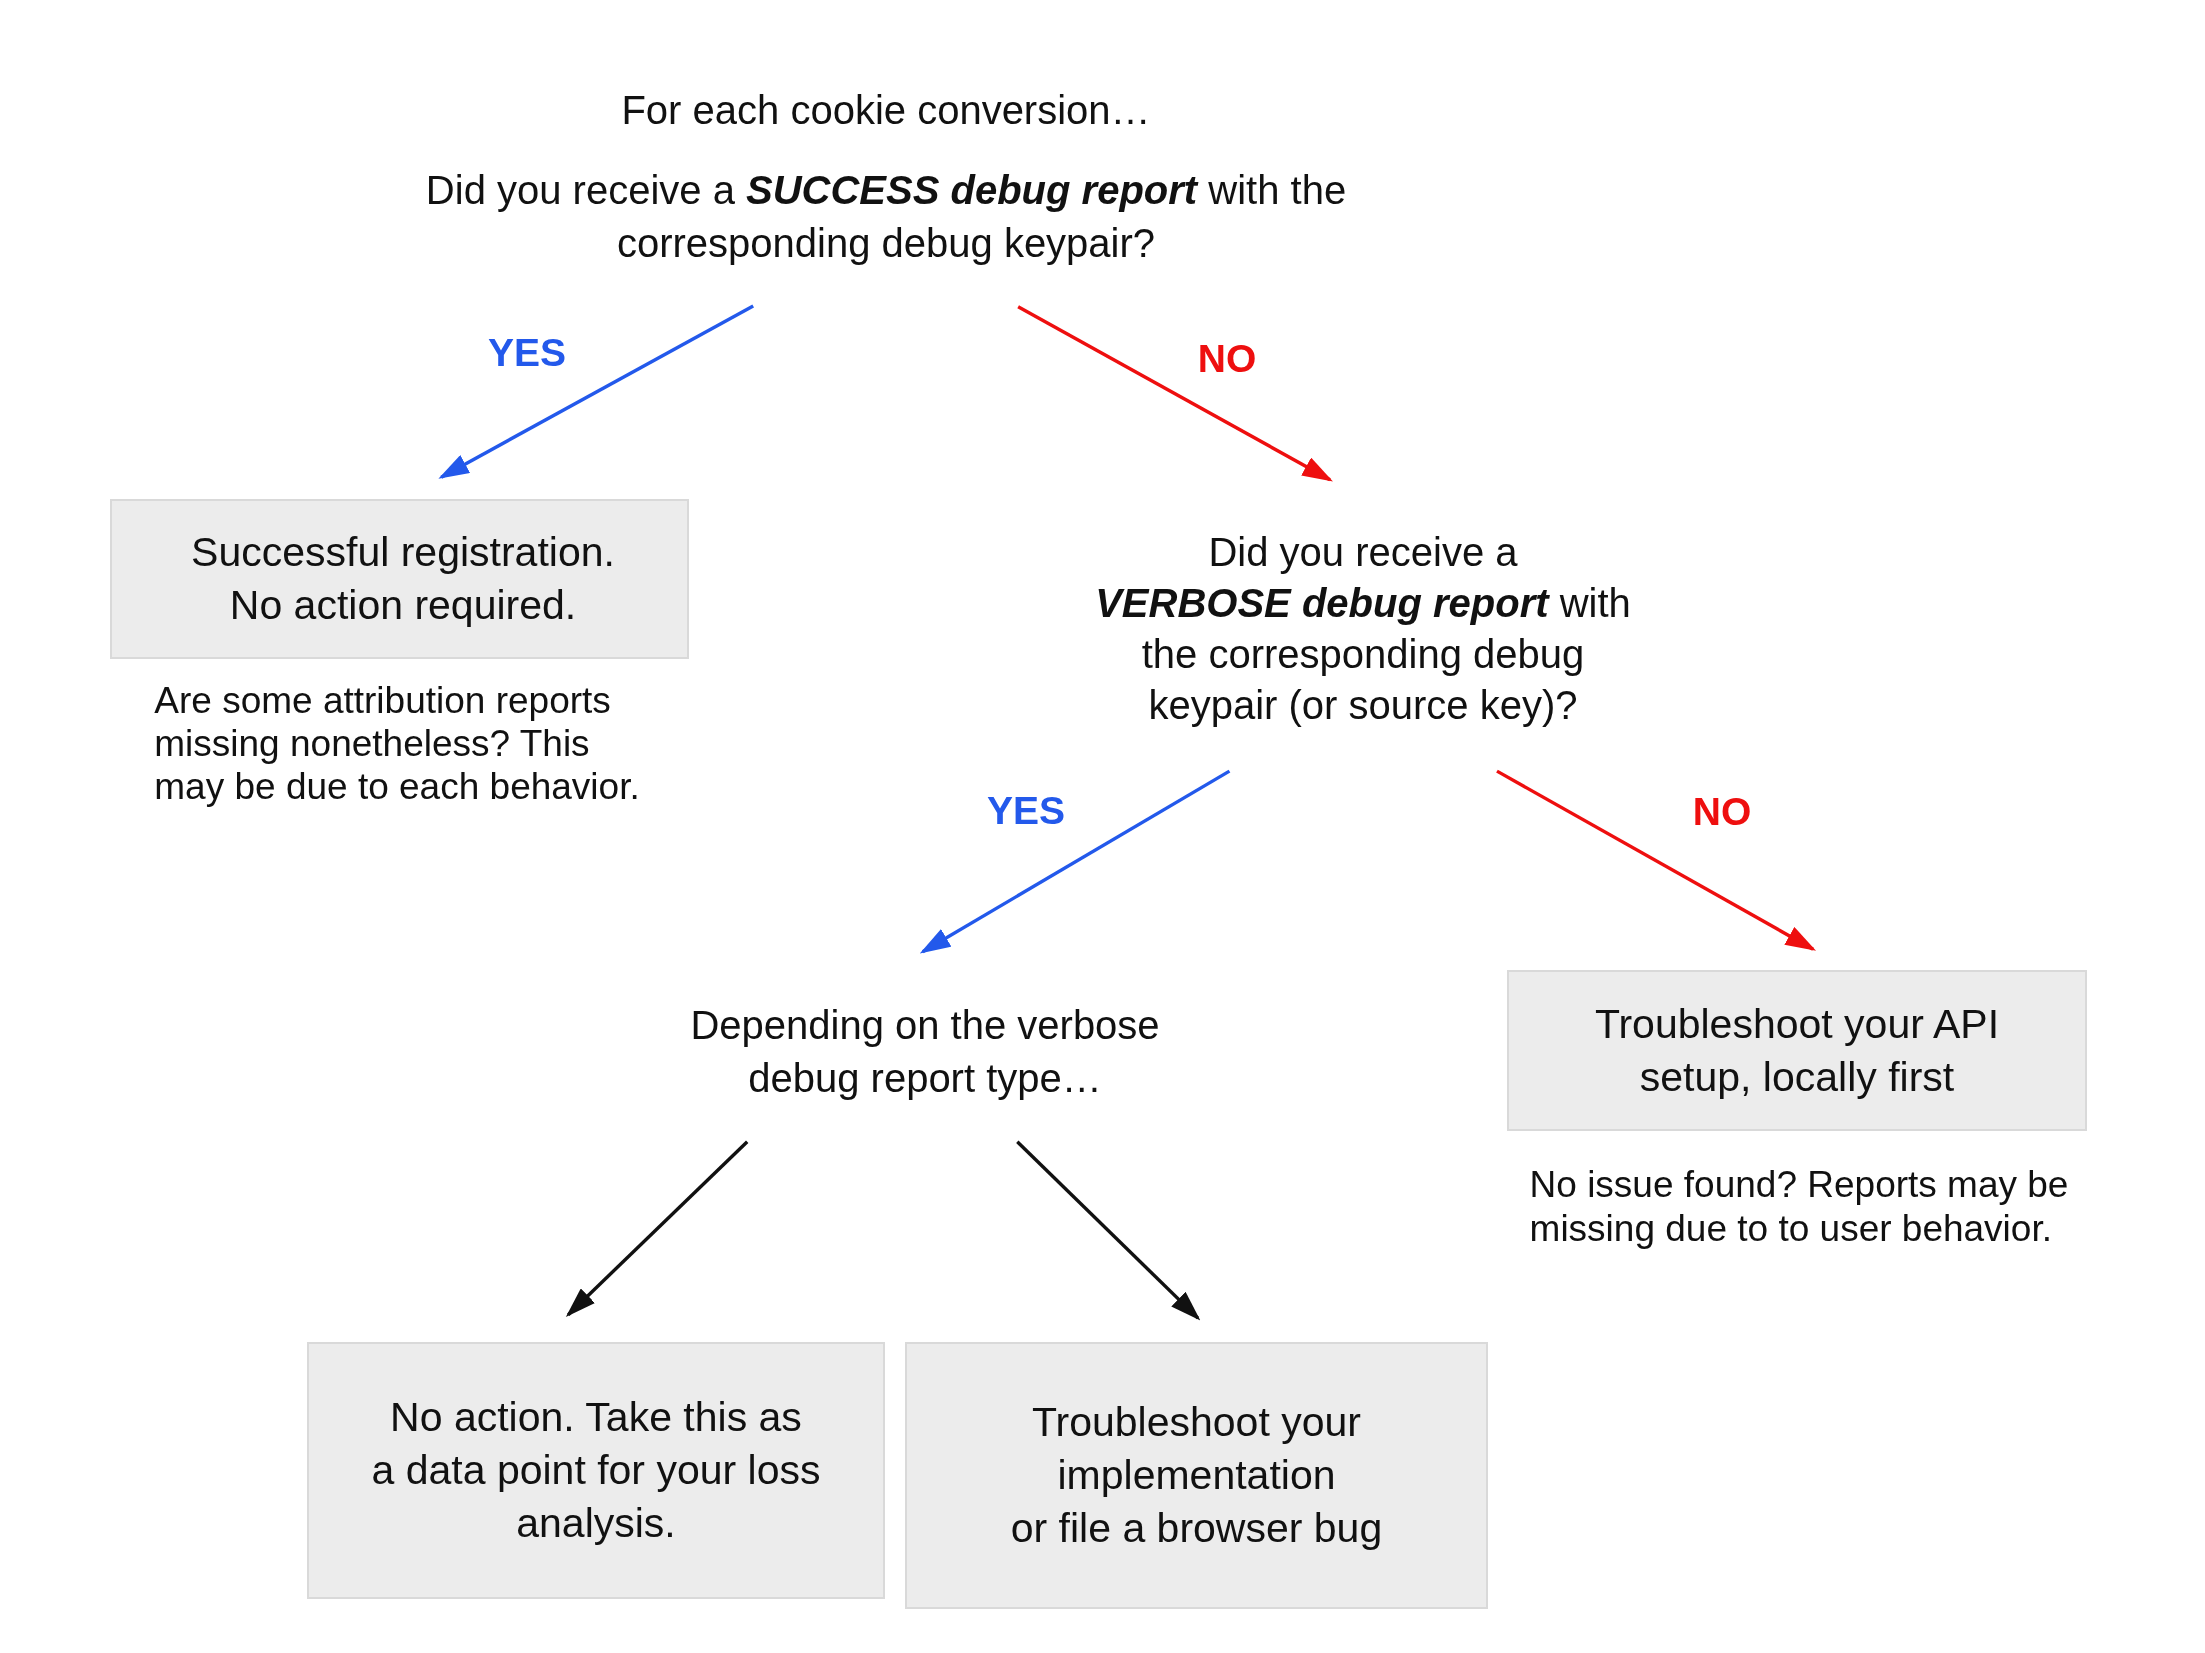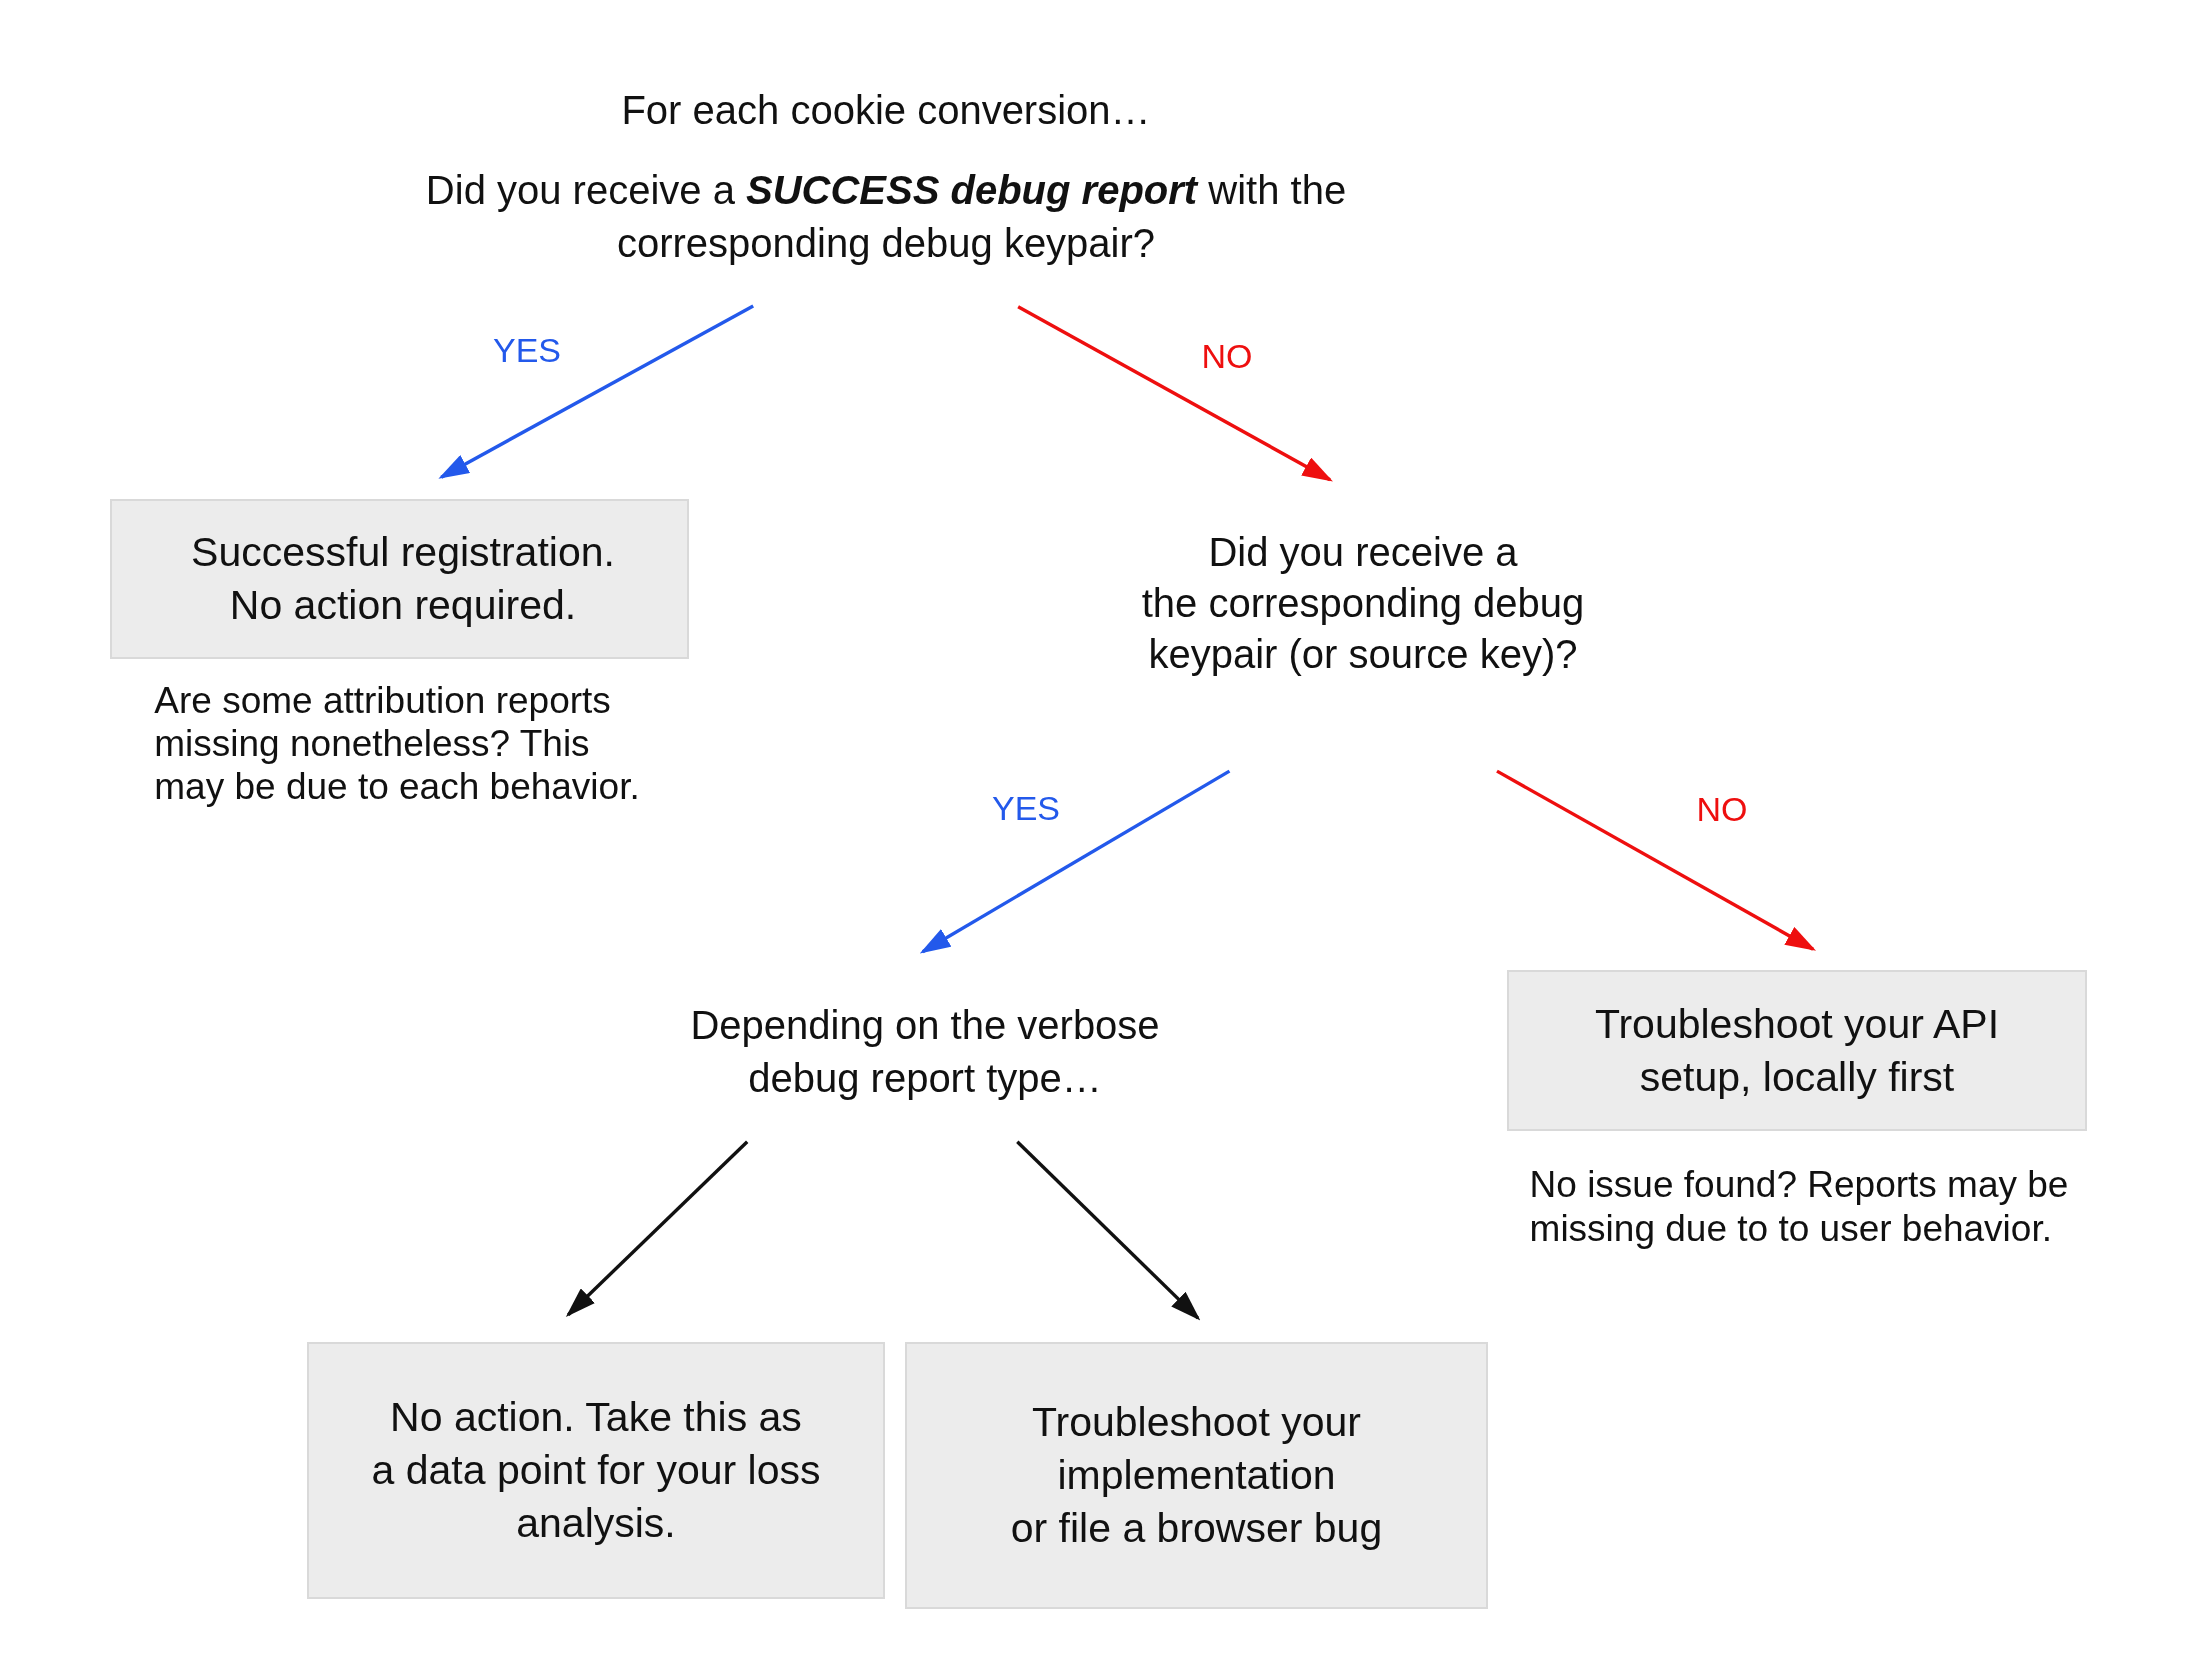--- a/index.html
+++ b/index.html
@@ -12,21 +12,21 @@
   html,body{margin:0;padding:0;background:#ffffff;}
   body{
     width:2205px;height:1653px;position:relative;overflow:hidden;
     font-family:"Liberation Sans","DejaVu Sans",sans-serif;
     color:var(--ink);
   }
   .abs{position:absolute;}
   .cx{transform:translateX(-50%);}
   .txt{font-size:40px;line-height:53px;text-align:center;white-space:nowrap;}
   .note{font-size:37px;line-height:43px;text-align:left;white-space:nowrap;}
-  .edge-label{font-size:34px;font-weight:400;white-space:nowrap;}
+  .edge-label{font-size:39px;font-weight:700;white-space:nowrap;}
   .edge-label.yes{color:var(--yes-blue);}
   .edge-label.no{color:var(--no-red);}
   .node-box{
     background:var(--box-fill);
     border:2.6px solid var(--box-border);
     box-sizing:border-box;
     display:flex;align-items:center;justify-content:center;
     font-size:41px;line-height:53px;text-align:center;
   }
   #connectors{position:absolute;left:0;top:0;width:2205px;height:1653px;}
@@ -79,20 +79,21 @@
 </div>
 
 <div class="abs cx note" style="left:397px;top:679px;">
   <div>Are some attribution reports</div>
   <div>missing nonetheless? This</div>
   <div>may be due to each behavior.</div>
 </div>
 
 <div class="abs cx txt" style="left:1363px;top:527px;line-height:51px;">
   <div>Did you receive a</div>
+  <div><b>VERBOSE debug report</b><span> with</span></div>
   <div>the corresponding debug</div>
   <div>keypair (or source key)?</div>
 </div>
 
 <div class="abs cx edge-label yes" style="left:1026px;top:789px;">YES</div>
 <div class="abs cx edge-label no" style="left:1722px;top:790px;">NO</div>
 
 <div class="abs cx txt" style="left:925px;top:999px;">
   <div>Depending on the verbose</div>
   <div>debug report type…</div>

